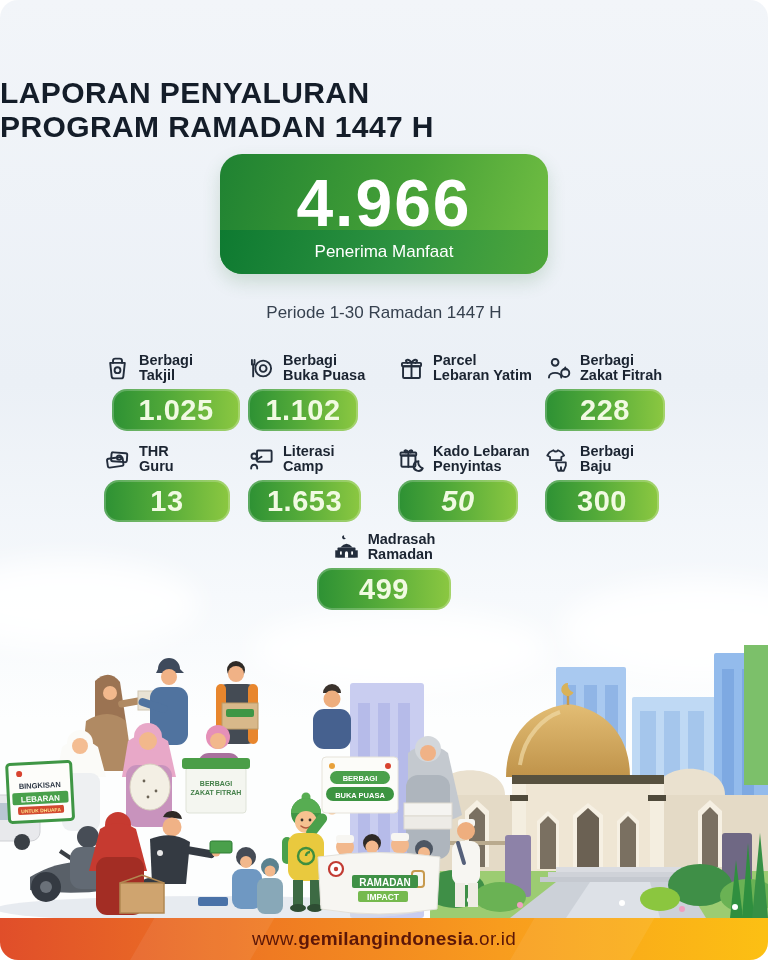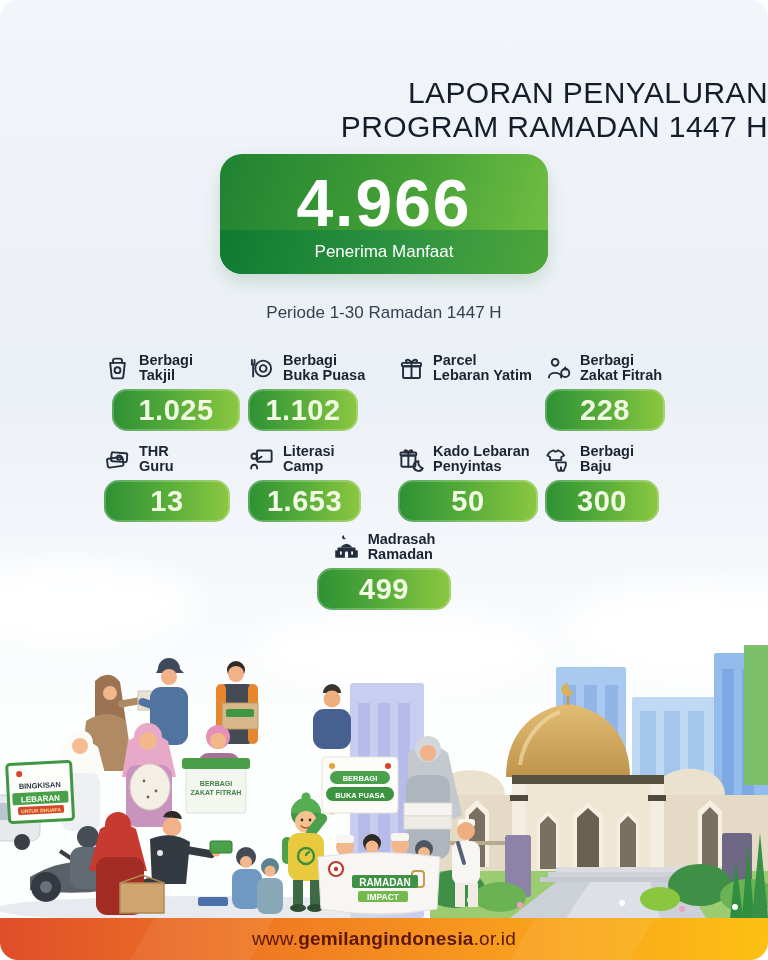--- a/index.html
+++ b/index.html
@@ -3,22 +3,22 @@
 <meta charset="utf-8">
 <style>
   html,body{margin:0;padding:0;background:#ffffff;}
   *{box-sizing:border-box;}
   .poster{
     position:relative;width:768px;height:960px;overflow:hidden;border-radius:18px;
     background:linear-gradient(180deg,#f2f5f9 0%,#ebf0f6 40%,#f6f9fc 62%,#fdfefe 75%);
     font-family:"Liberation Sans","DejaVu Sans",sans-serif;
   }
   .cloud{position:absolute;border-radius:50%;filter:blur(14px);background:rgba(255,255,255,.9);}
-  .title{position:absolute;top:76px;left:0;width:100%;text-align:right;
-    font-weight:400;font-size:30px;line-height:34px;color:#141d29;letter-spacing:.4px;}
+  .title{position:absolute;top:76px;left:0;width:100%;text-align:left;
+    font-weight:700;font-size:30px;line-height:34px;color:#141d29;letter-spacing:.4px;}
   .hero{position:absolute;left:220px;top:154px;width:328px;height:120px;border-radius:22px;
     background:linear-gradient(108deg,#1f8232 0%,#45a037 55%,#74c043 100%);
     box-shadow:0 8px 18px rgba(45,115,55,.18);}
   .hero-num{position:absolute;top:0;left:0;width:100%;height:98px;display:flex;align-items:center;justify-content:center;
     color:#ffffff;font-size:66px;font-weight:800;letter-spacing:2px;}
   .hero-strip{position:absolute;bottom:0;left:0;width:100%;height:44px;border-radius:0 0 22px 22px;
     background:linear-gradient(108deg,#0e7a31 0%,#2e9340 55%,#4fa73b 100%);
     display:flex;align-items:center;justify-content:center;color:#ffffff;font-size:17px;font-weight:400;}
   .period{position:absolute;top:303px;left:0;width:100%;text-align:center;
     font-size:17px;font-weight:500;color:#36414f;}
@@ -170,21 +170,21 @@
           <rect x="2.2" y="5.8" width="14" height="2.7" rx="0.8"></rect>
           <path d="M9.2,5.8 V18.5 M9.2,5.8 C7.5,2.5 3.8,4 7,5.8 M9.2,5.8 C11,2.5 14.6,4 11.4,5.8"></path>
           <path d="M18.2,13.5 a4.3,4.3 0 1 0 3.8,6.3 a5.2,5.2 0 0 1 -3.8,-6.3"></path>
         </svg>
       </span>
       <span class="slabel">
         <div>Kado Lebaran</div>
           <div>Penyintas</div>
       </span>
     </div>
-    <div class="pill" style="width:140px;">50</div>
+    <div class="pill" style="width:120px;font-style:italic;">50</div>
   </div>
 
   <div class="stat" style="left:545px;top:443px;width:130px;">
     <div class="stat-head">
       <span class="sicon">
         <svg viewBox="0 0 24 24" fill="none" stroke="#232d3c" stroke-width="1.6" stroke-linecap="round" stroke-linejoin="round">
           <path d="M4,5.5 L7.5,3.8 Q9.5,6 11.5,3.8 L15,5.5 L17,8.5 L14.5,9.8 L14.5,12.5 L4.5,12.5 L4.5,9.8 L2,8.5 Z"></path>
           <path d="M10,14.5 h8.5 v3 l-1.8,4.5 h-2.2 l-0.3,-3.2 l-0.3,3.2 h-2.2 L10,17.5 Z"></path>
         </svg>
       </span>

